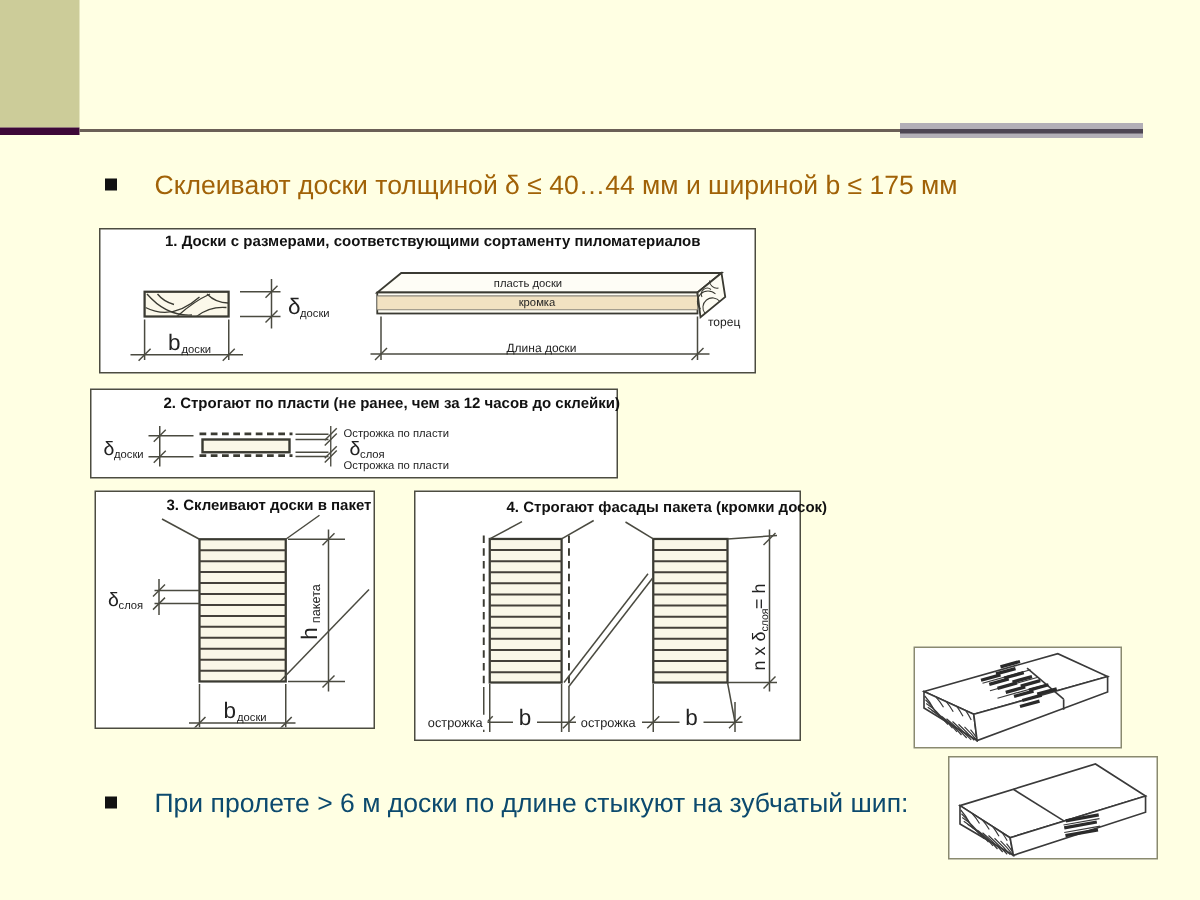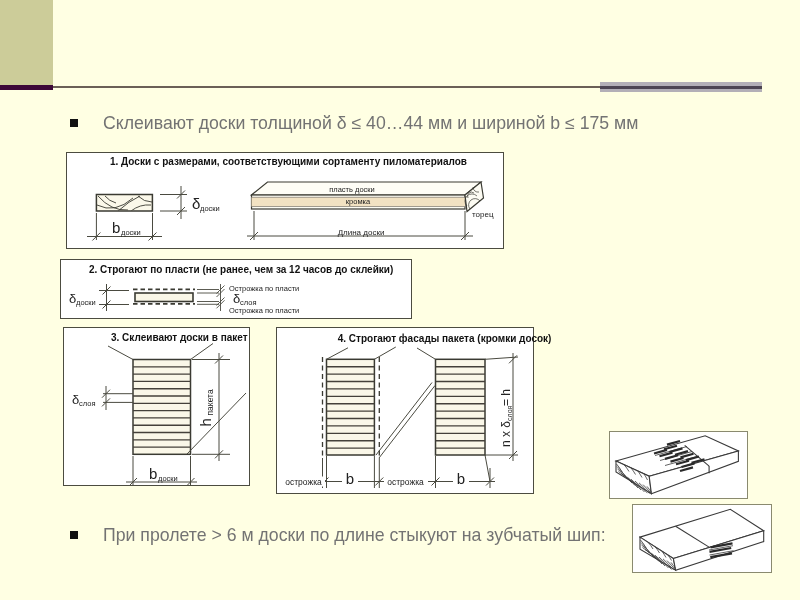--- a/index.html
+++ b/index.html
@@ -13,24 +13,24 @@
 <body>
 <div id="slide">
 
   <div class="abs" style="left:0;top:0;width:53px;height:85px;background:#CCCC99;"></div>
   <div class="abs" style="left:0;top:85px;width:53px;height:5px;background:#3D0838;"></div>
   <div class="abs" style="left:53px;top:86.3px;width:709px;height:2px;background:#6B6057;"></div>
   <div class="abs" style="left:600px;top:82px;width:162px;height:10px;background:#B3AFB7;"></div>
   <div class="abs" style="left:600px;top:85.8px;width:162px;height:3px;background:#4D4553;"></div>
 
   <div class="abs" style="left:70px;top:119px;width:8px;height:8px;background:#111;"></div>
-  <div class="abs" style="left:103px;top:114.5px;font-size:17.7px;color:#737373;white-space:nowrap;line-height:1;">Склеивают доски толщиной δ ≤ 40…44 мм и шириной b ≤ 175 мм</div>
+  <div class="abs" style="left:103px;top:114.5px;font-size:17.7px;color:#a16207;white-space:nowrap;line-height:1;">Склеивают доски толщиной δ ≤ 40…44 мм и шириной b ≤ 175 мм</div>
 
   <div class="abs" style="left:70px;top:531px;width:8px;height:8px;background:#111;"></div>
-  <div class="abs" style="left:103px;top:527px;font-size:17.7px;color:#737373;white-space:nowrap;line-height:1;">При пролете &gt; 6 м доски по длине стыкуют на зубчатый шип:</div>
+  <div class="abs" style="left:103px;top:527px;font-size:17.7px;color:#0c4a6e;white-space:nowrap;line-height:1;">При пролете &gt; 6 м доски по длине стыкуют на зубчатый шип:</div>
 
   <div class="dgbox" style="left:66px;top:152px;width:436px;height:95px;">
     <div class="abs boxtitle" style="left:43px;top:3.5px;text-align:center;">1. Доски с размерами, соответствующими сортаменту пиломатериалов</div>
     <svg class="abs" style="left:0;top:0;" width="436" height="95" viewBox="0 0 436 95">
       <g stroke="#3a3a32" fill="none">
 
         <clipPath id="cs1">
             <rect x="30" y="42" width="55" height="15.5"></rect>
           </clipPath>
         <rect x="29.4" y="41.5" width="56" height="16.5" fill="#FBF8EA" stroke-width="1.5"></rect>
@@ -85,21 +85,21 @@
         <text x="54" y="82" font-size="7.5">доски</text>
         <text x="285" y="38.5" font-size="7.5" text-anchor="middle">пласть доски</text>
         <text x="291" y="51" font-size="7.5" text-anchor="middle">кромка</text>
         <text x="405" y="64" font-size="8">торец</text>
         <text x="294" y="81.5" font-size="8" text-anchor="middle">Длина доски</text>
       </g>
     </svg>
   </div>
 
   <div class="dgbox" style="left:60px;top:259px;width:350px;height:58px;">
-    <div class="abs boxtitle" style="left:28px;top:4.8px;">2. Строгают по пласти (не ранее, чем за 12 часов до склейки)</div>
+    <div class="abs boxtitle" style="left:48px;top:4.8px;">2. Строгают по пласти (не ранее, чем за 12 часов до склейки)</div>
     <svg class="abs" style="left:0;top:0;" width="350" height="58" viewBox="0 0 350 58">
       <g stroke="#4a4a40" fill="none" stroke-width="1">
         <line x1="38" y1="30.5" x2="68" y2="30.5"></line>
         <line x1="38" y1="44.5" x2="68" y2="44.5"></line>
         <line x1="45.5" y1="24" x2="45.5" y2="51"></line>
         <line x1="41.5" y1="34.5" x2="49.5" y2="26.5"></line>
         <line x1="41.5" y1="48.5" x2="49.5" y2="40.5"></line>
       </g>
       <rect x="74" y="33" width="58" height="8.5" fill="#FAF7E8" stroke="#3a3a32" stroke-width="1.6"></rect>
       <g stroke="#3a3a32" fill="none" stroke-width="1.8" stroke-dasharray="4.5 3">

